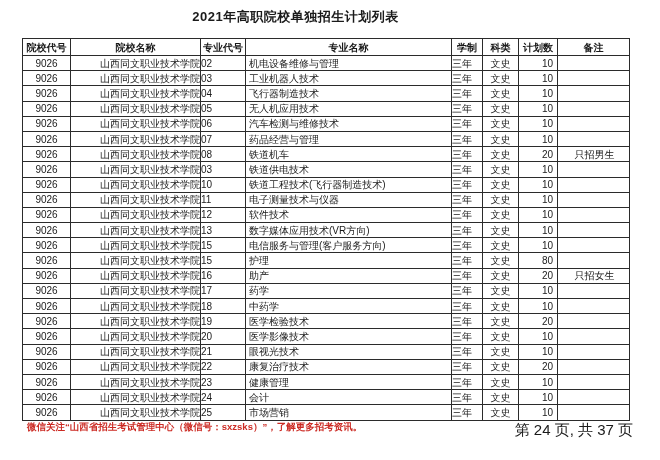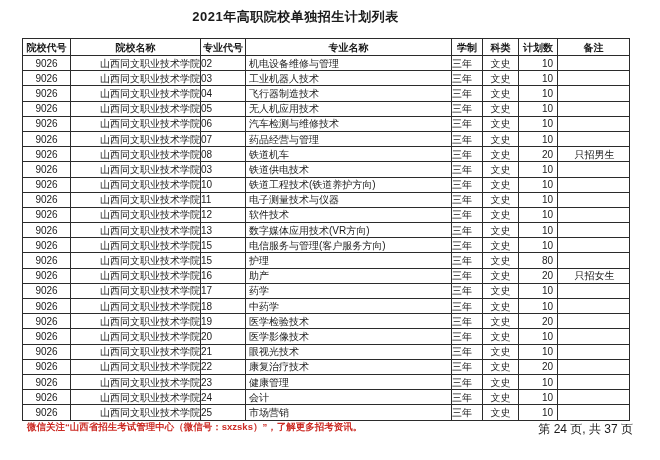--- a/index.html
+++ b/index.html
@@ -75,21 +75,21 @@
     left: 27px;
     top: 421px;
     font-size: 9.5px;
     font-weight: bold;
     color: #cc2b24;
   }
   .page-indicator {
     position: absolute;
     right: 27px;
     top: 421px;
-    font-size: 12px;
+    font-size: 15px;
     color: #1a1a1a;
   }
 </style>
 </head>
 <body>
 
 <div class="page">
 
   <div class="doc-title">2021年高职院校单独招生计划列表</div>
 
@@ -195,21 +195,21 @@
             <td>铁道供电技术</td>
             <td>三年</td>
             <td>文史</td>
             <td>10</td>
             <td></td>
           </tr>
           <tr>
             <td>9026</td>
             <td>山西同文职业技术学院</td>
             <td>10</td>
-            <td>铁道工程技术(铁道养护方向)</td>
+            <td>铁道工程技术(飞行器制造技术)</td>
             <td>三年</td>
             <td>文史</td>
             <td>10</td>
             <td></td>
           </tr>
           <tr>
             <td>9026</td>
             <td>山西同文职业技术学院</td>
             <td>11</td>
             <td>电子测量技术与仪器</td>

